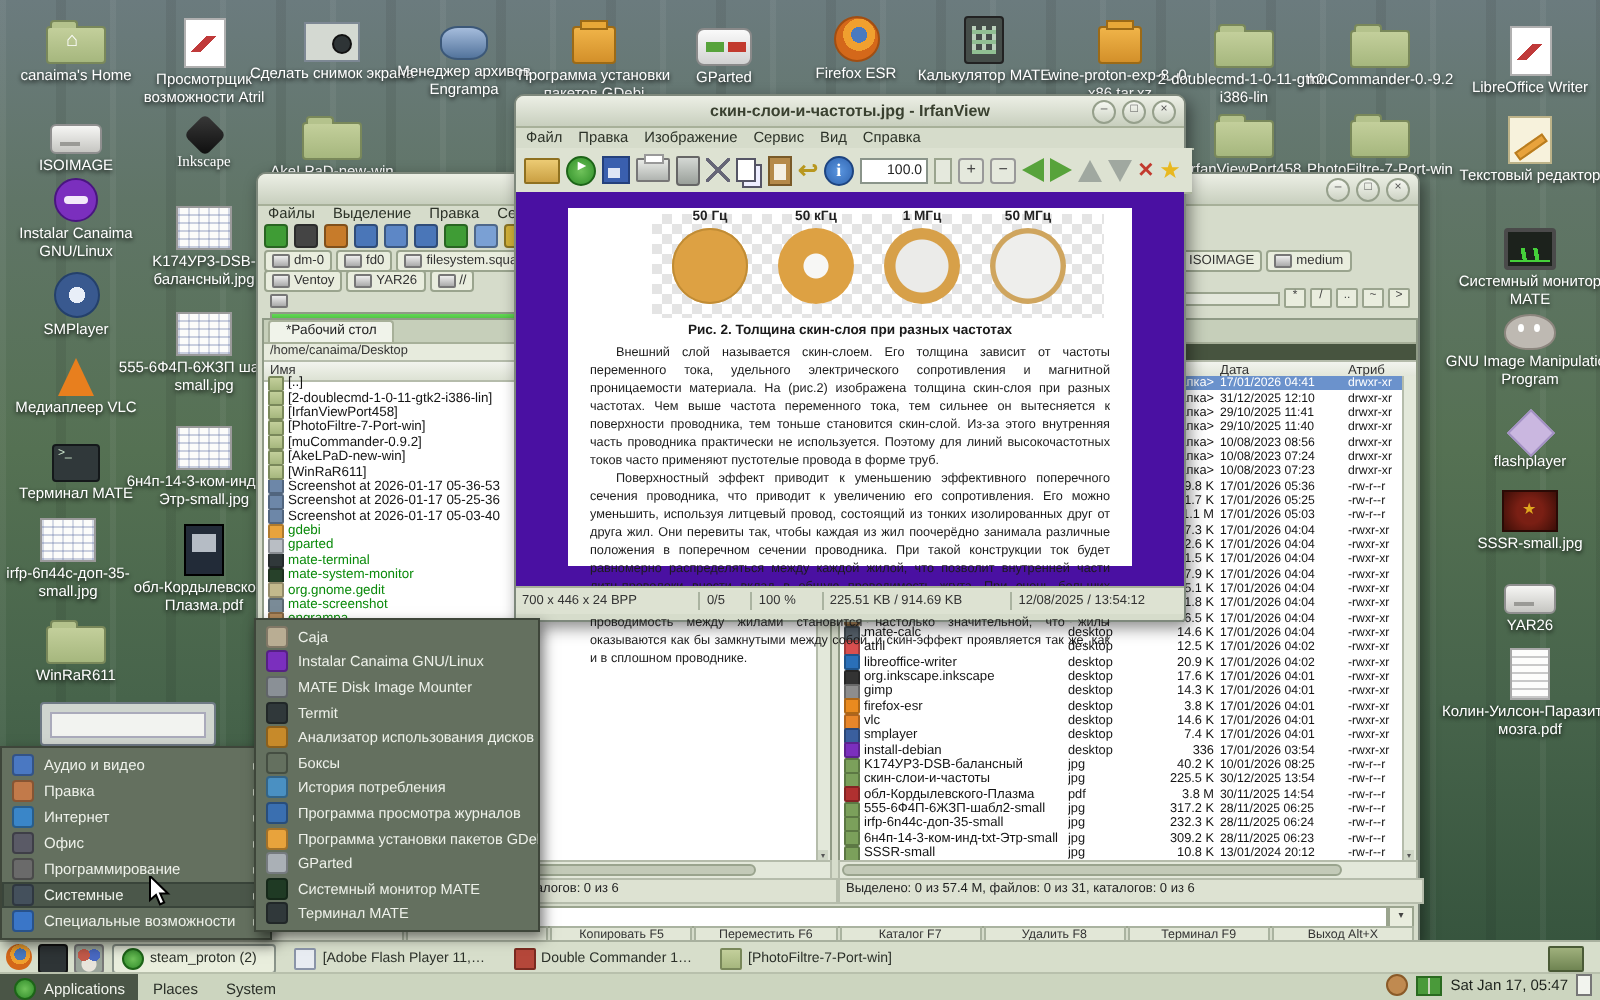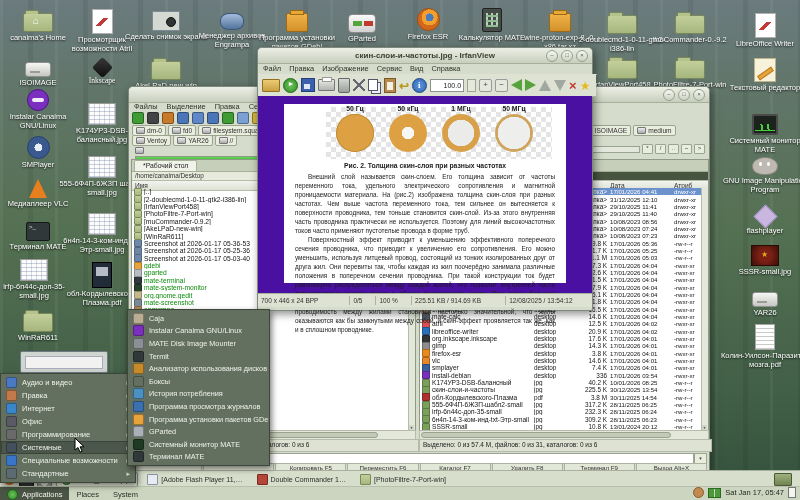--- a/index.html
+++ b/index.html
@@ -958,25 +958,20 @@
     <div class="mitem active">
       <div class="mi mi-system"></div>
       <div class="mlbl">Системные</div>
       <div class="arr">▸</div>
     </div>
     <div class="mitem">
       <div class="mi mi-accessibility"></div>
       <div class="mlbl">Специальные возможности</div>
       <div class="arr">▸</div>
     </div>
-    <div class="mitem">
-      <div class="mi mi-accessories"></div>
-      <div class="mlbl">Стандартные</div>
-      <div class="arr">▸</div>
-    </div>
   </div>
 <div id="menusub" class="popup">
     <div class="mitem">
       <div class="mi mi-caja"></div>
       <div class="mlbl">Caja</div>
     </div>
     <div class="mitem">
       <div class="mi mi-canaima"></div>
       <div class="mlbl">Instalar Canaima GNU/Linux</div>
     </div>

